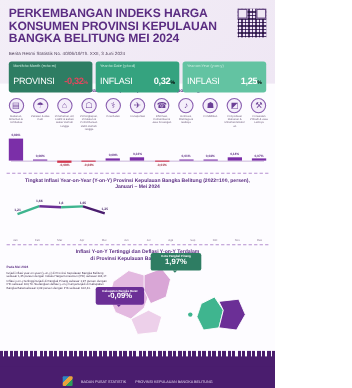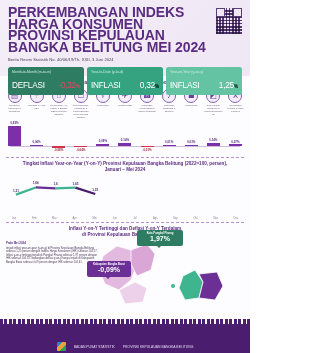--- a/index.html
+++ b/index.html
@@ -14,21 +14,21 @@
   
   .header {
     position: relative;
     background: linear-gradient(135deg, #f3eef7 0%, #efe7f4 100%);
     padding: 7px 8px 5px 8px;
     height: 76px;
   }
   .title {
     color: #5b2d82;
     font-weight: bold;
-    font-size: 14px;
+    font-size: 11px;
     line-height: 11.6px;
     letter-spacing: -0.1px;
     width: 198px;
   }
   .release-line {
     margin-top: 4px;
     font-size: 4.1px;
     color: #4a3a55;
     letter-spacing: 0.05px;
   }
@@ -56,21 +56,21 @@
   }
   .stat-a { background: #2e7d63; }
   .stat-b { background: #35a37f; }
   .stat-c { background: #63c3a2; }
   .stat-label {
     font-size: 3.4px; color: #cfeee2; letter-spacing: 0.05px;
     white-space: nowrap; overflow: hidden;
   }
   .stat-row { display: flex; align-items: baseline; justify-content: space-between; margin-top: 0.5px; }
   .stat-word { font-size: 8.2px; color: #ffffff; letter-spacing: -0.2px; }
-  .stat-val { font-size: 8.4px; font-weight: normal; color: #ffffff; letter-spacing: -0.3px; }
+  .stat-val { font-size: 8.4px; font-weight: bold; color: #ffffff; letter-spacing: -0.3px; }
   .stat-a .stat-val { color: #e8455e; }
   .stat-pct { font-size: 4.6px; font-weight: bold; }
 
   
   .sec-title {
     text-align: center; color: #5b2d82; font-weight: bold;
     font-size: 4.6px; line-height: 6px; padding: 0 10px;
   }
 
   
@@ -167,21 +167,21 @@
 
   <div class="header">
     <div class="title">PERKEMBANGAN INDEKS HARGA KONSUMEN PROVINSI KEPULAUAN BANGKA BELITUNG MEI 2024</div>
     <div class="release-line">Berita Resmi Statistik No. 40/06/19/Th. XXII, 3 Juni 2024</div>
     <div class="qr"></div>
 
     <div class="stats">
       <div class="stat stat-a">
         <div class="stat-label">Month-to-Month (m-to-m)</div>
         <div class="stat-row">
-          <span class="stat-word">DEFLASI</span>
+          <span class="stat-word">PROVINSI</span>
           <span><span class="stat-val">-0,32</span><span class="stat-pct" style="color:#e8455e">%</span></span>
         </div>
       </div>
       <div class="stat stat-b">
         <div class="stat-label">Year-to-Date (y-to-d)</div>
         <div class="stat-row">
           <span class="stat-word">INFLASI</span>
           <span><span class="stat-val">0,32</span><span class="stat-pct">%</span></span>
         </div>
       </div>

